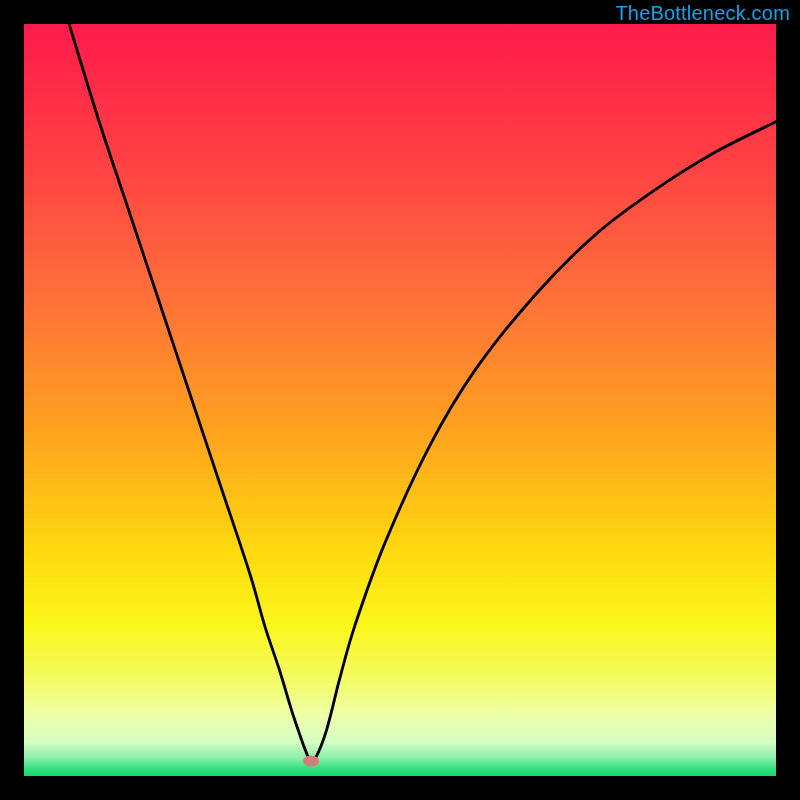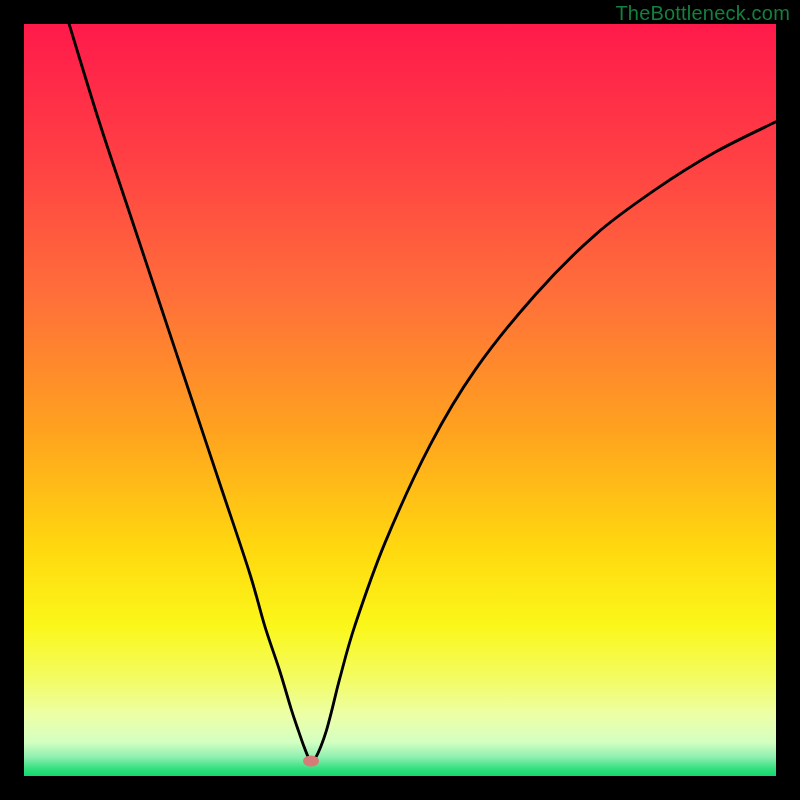--- a/index.html
+++ b/index.html
@@ -43,21 +43,21 @@
     position: absolute;
     width: 16px;
     height: 11px;
     border-radius: 50%;
     transform: translate(-50%, -50%);
   }
   .watermark {
     position: absolute;
     top: 2px;
     right: 10px;
-    color: #15803d;
+    color: #0ea5e9;
     font-size: 20px;
     letter-spacing: 0.2px;
     font-weight: 500;
     user-select: none;
   }
 </style>
 </head>
 <body>
 
 <div class="frame">

